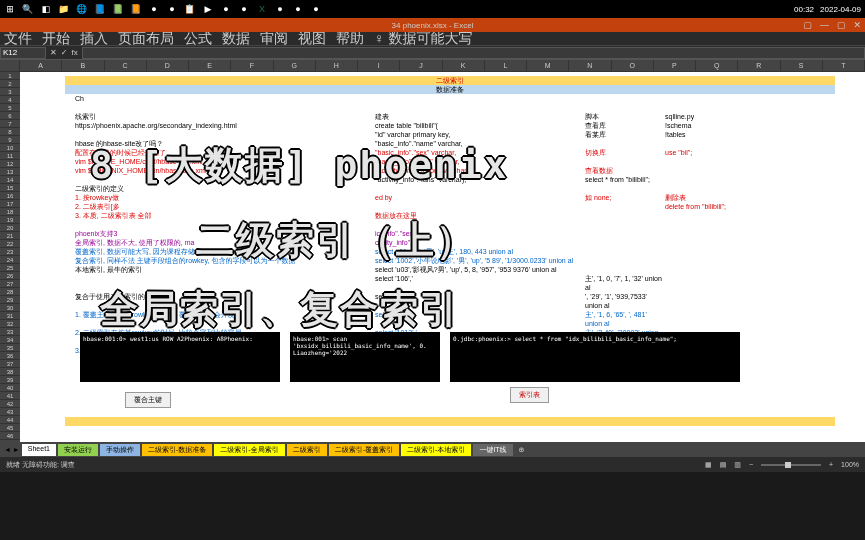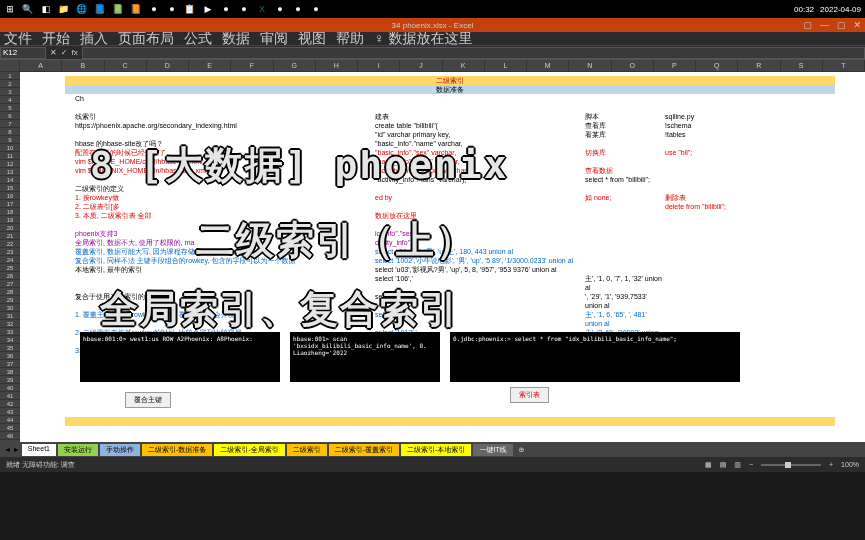--- a/index.html
+++ b/index.html
@@ -114,21 +114,21 @@
 <div class="ribbon-tabs" id="ribbon">
     <span class="ribbon-tab">文件</span>
     <span class="ribbon-tab">开始</span>
     <span class="ribbon-tab">插入</span>
     <span class="ribbon-tab">页面布局</span>
     <span class="ribbon-tab">公式</span>
     <span class="ribbon-tab">数据</span>
     <span class="ribbon-tab">审阅</span>
     <span class="ribbon-tab">视图</span>
     <span class="ribbon-tab">帮助</span>
-    <span class="ribbon-tab">♀ 数据放在这里</span>
+    <span class="ribbon-tab">♀ 数据可能大写</span>
   </div>
 
 <div class="formula-bar">
   <div class="name-box">K12</div>
   <div class="fx-area">
     <span class="fx-btn">✕</span>
     <span class="fx-btn">✓</span>
     <span class="fx-btn">fx</span>
   </div>
   <div class="formula-input"></div>

